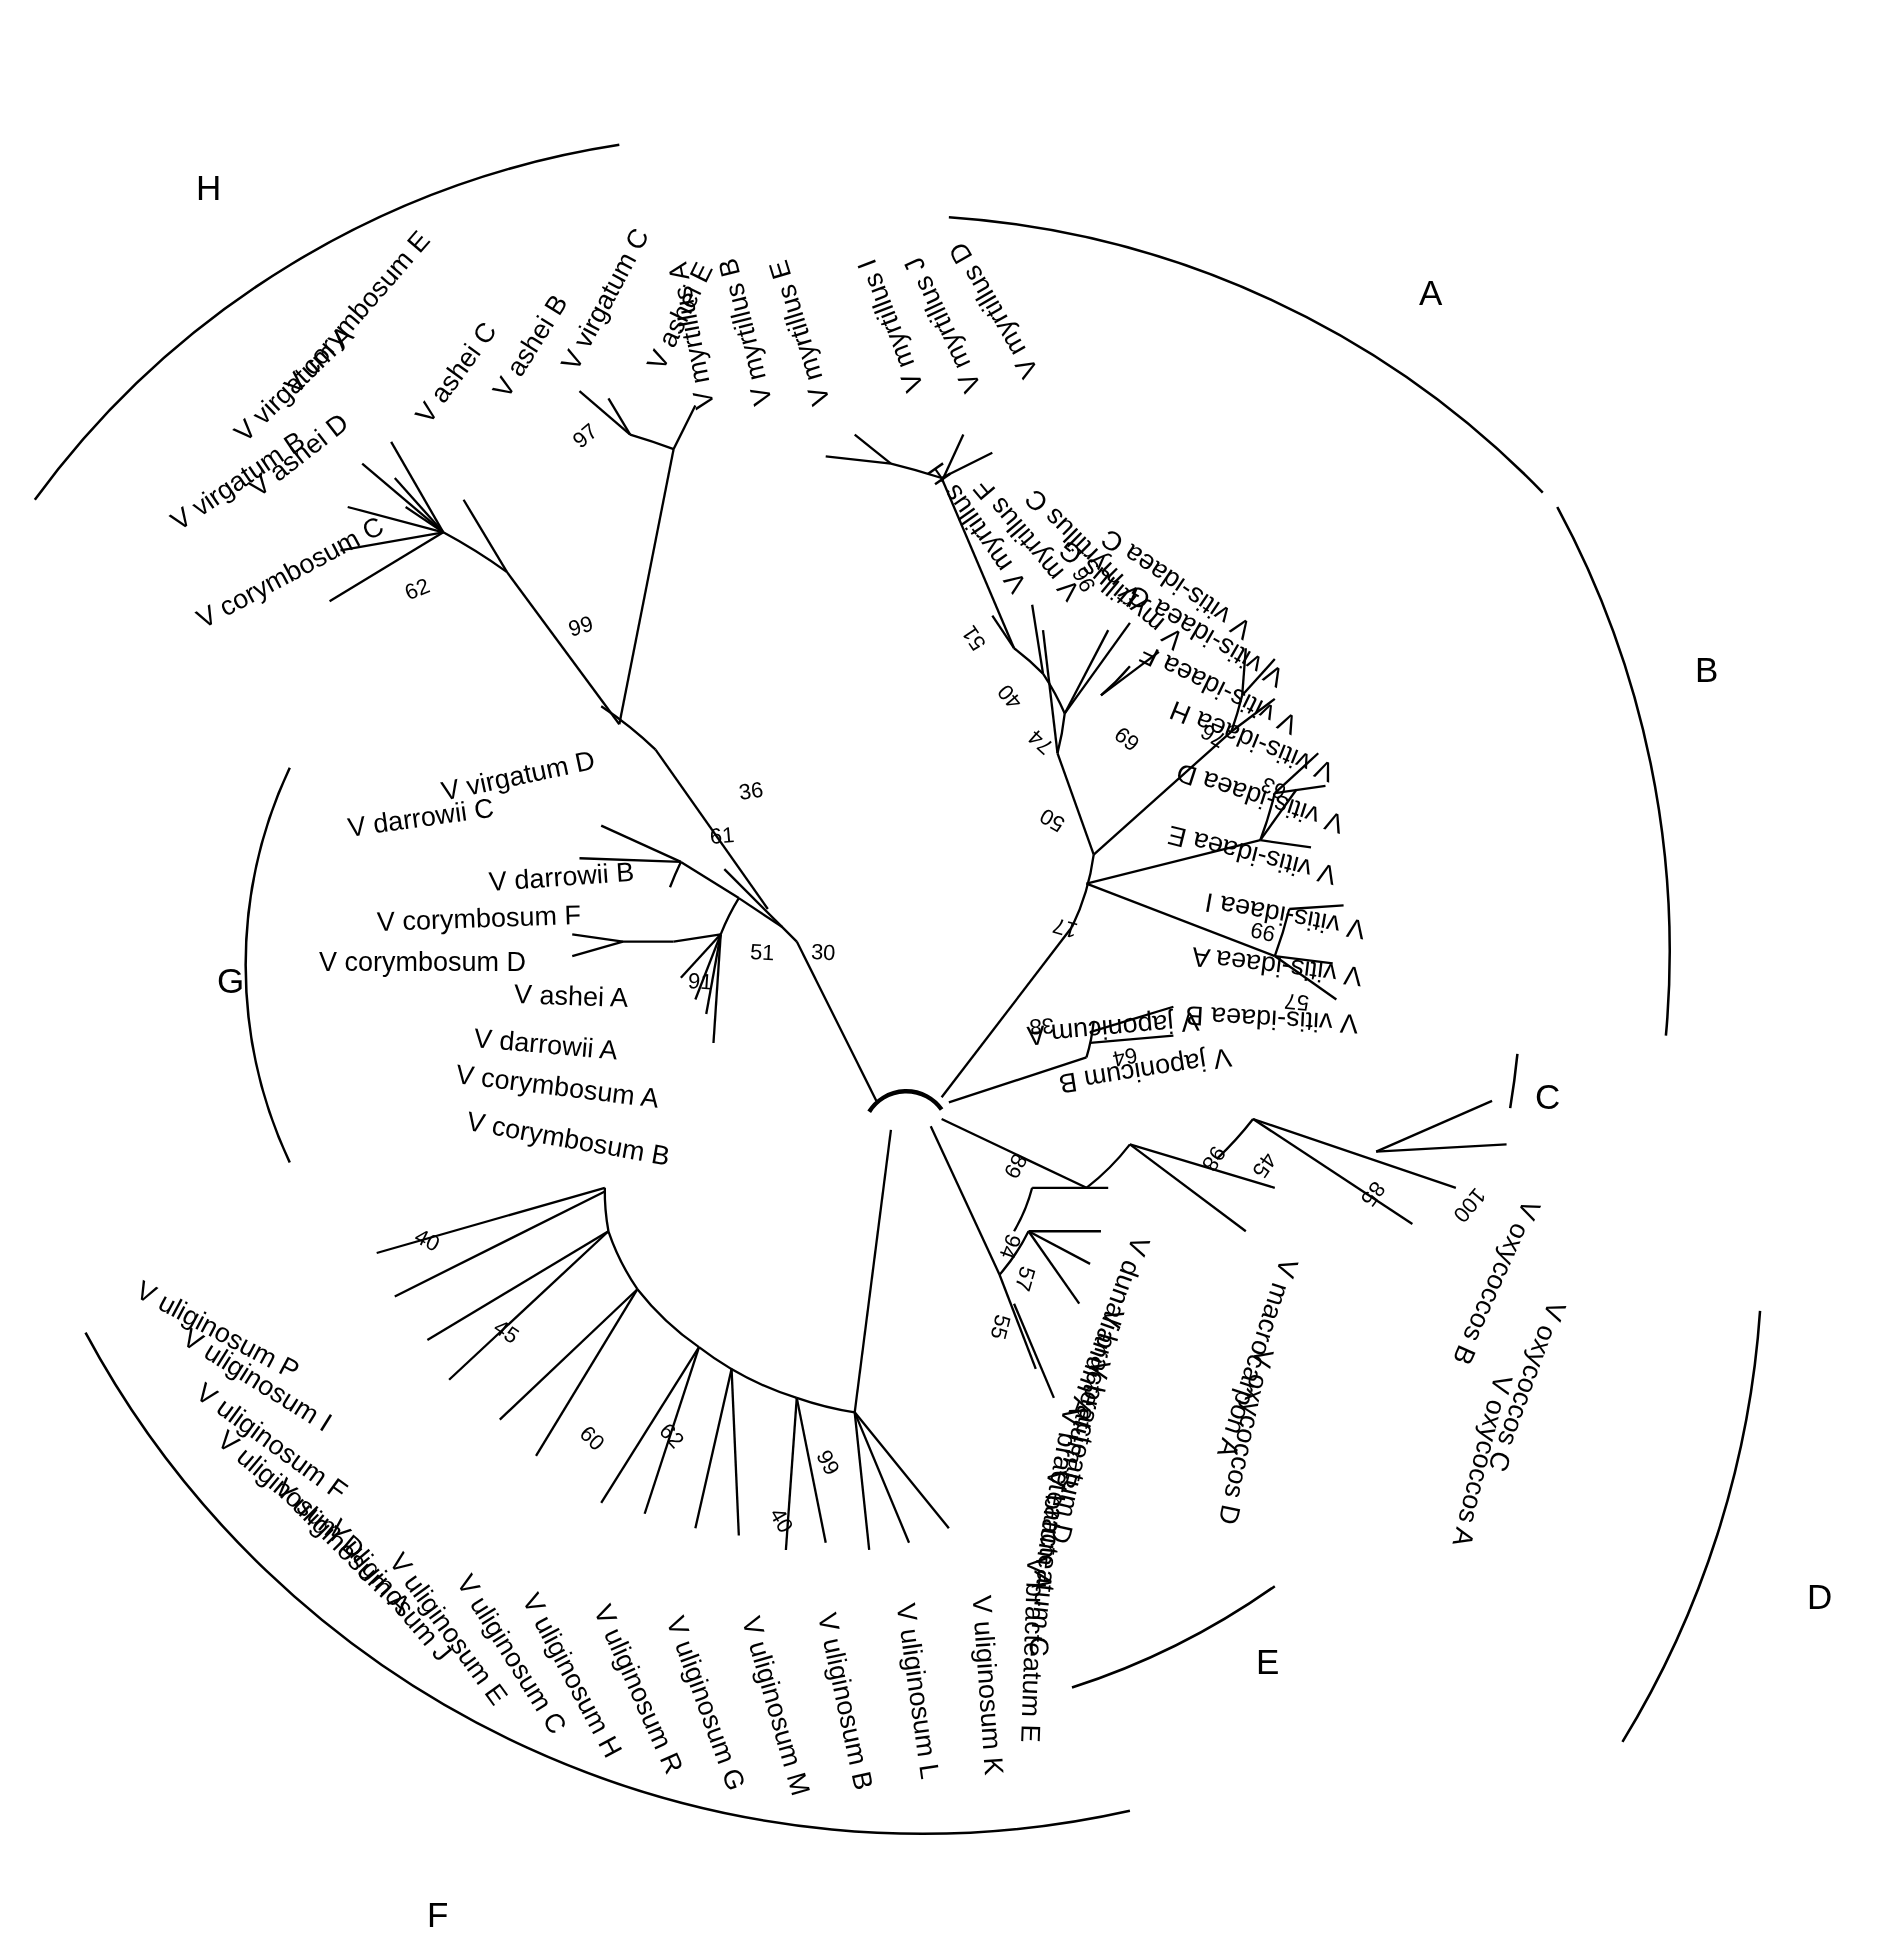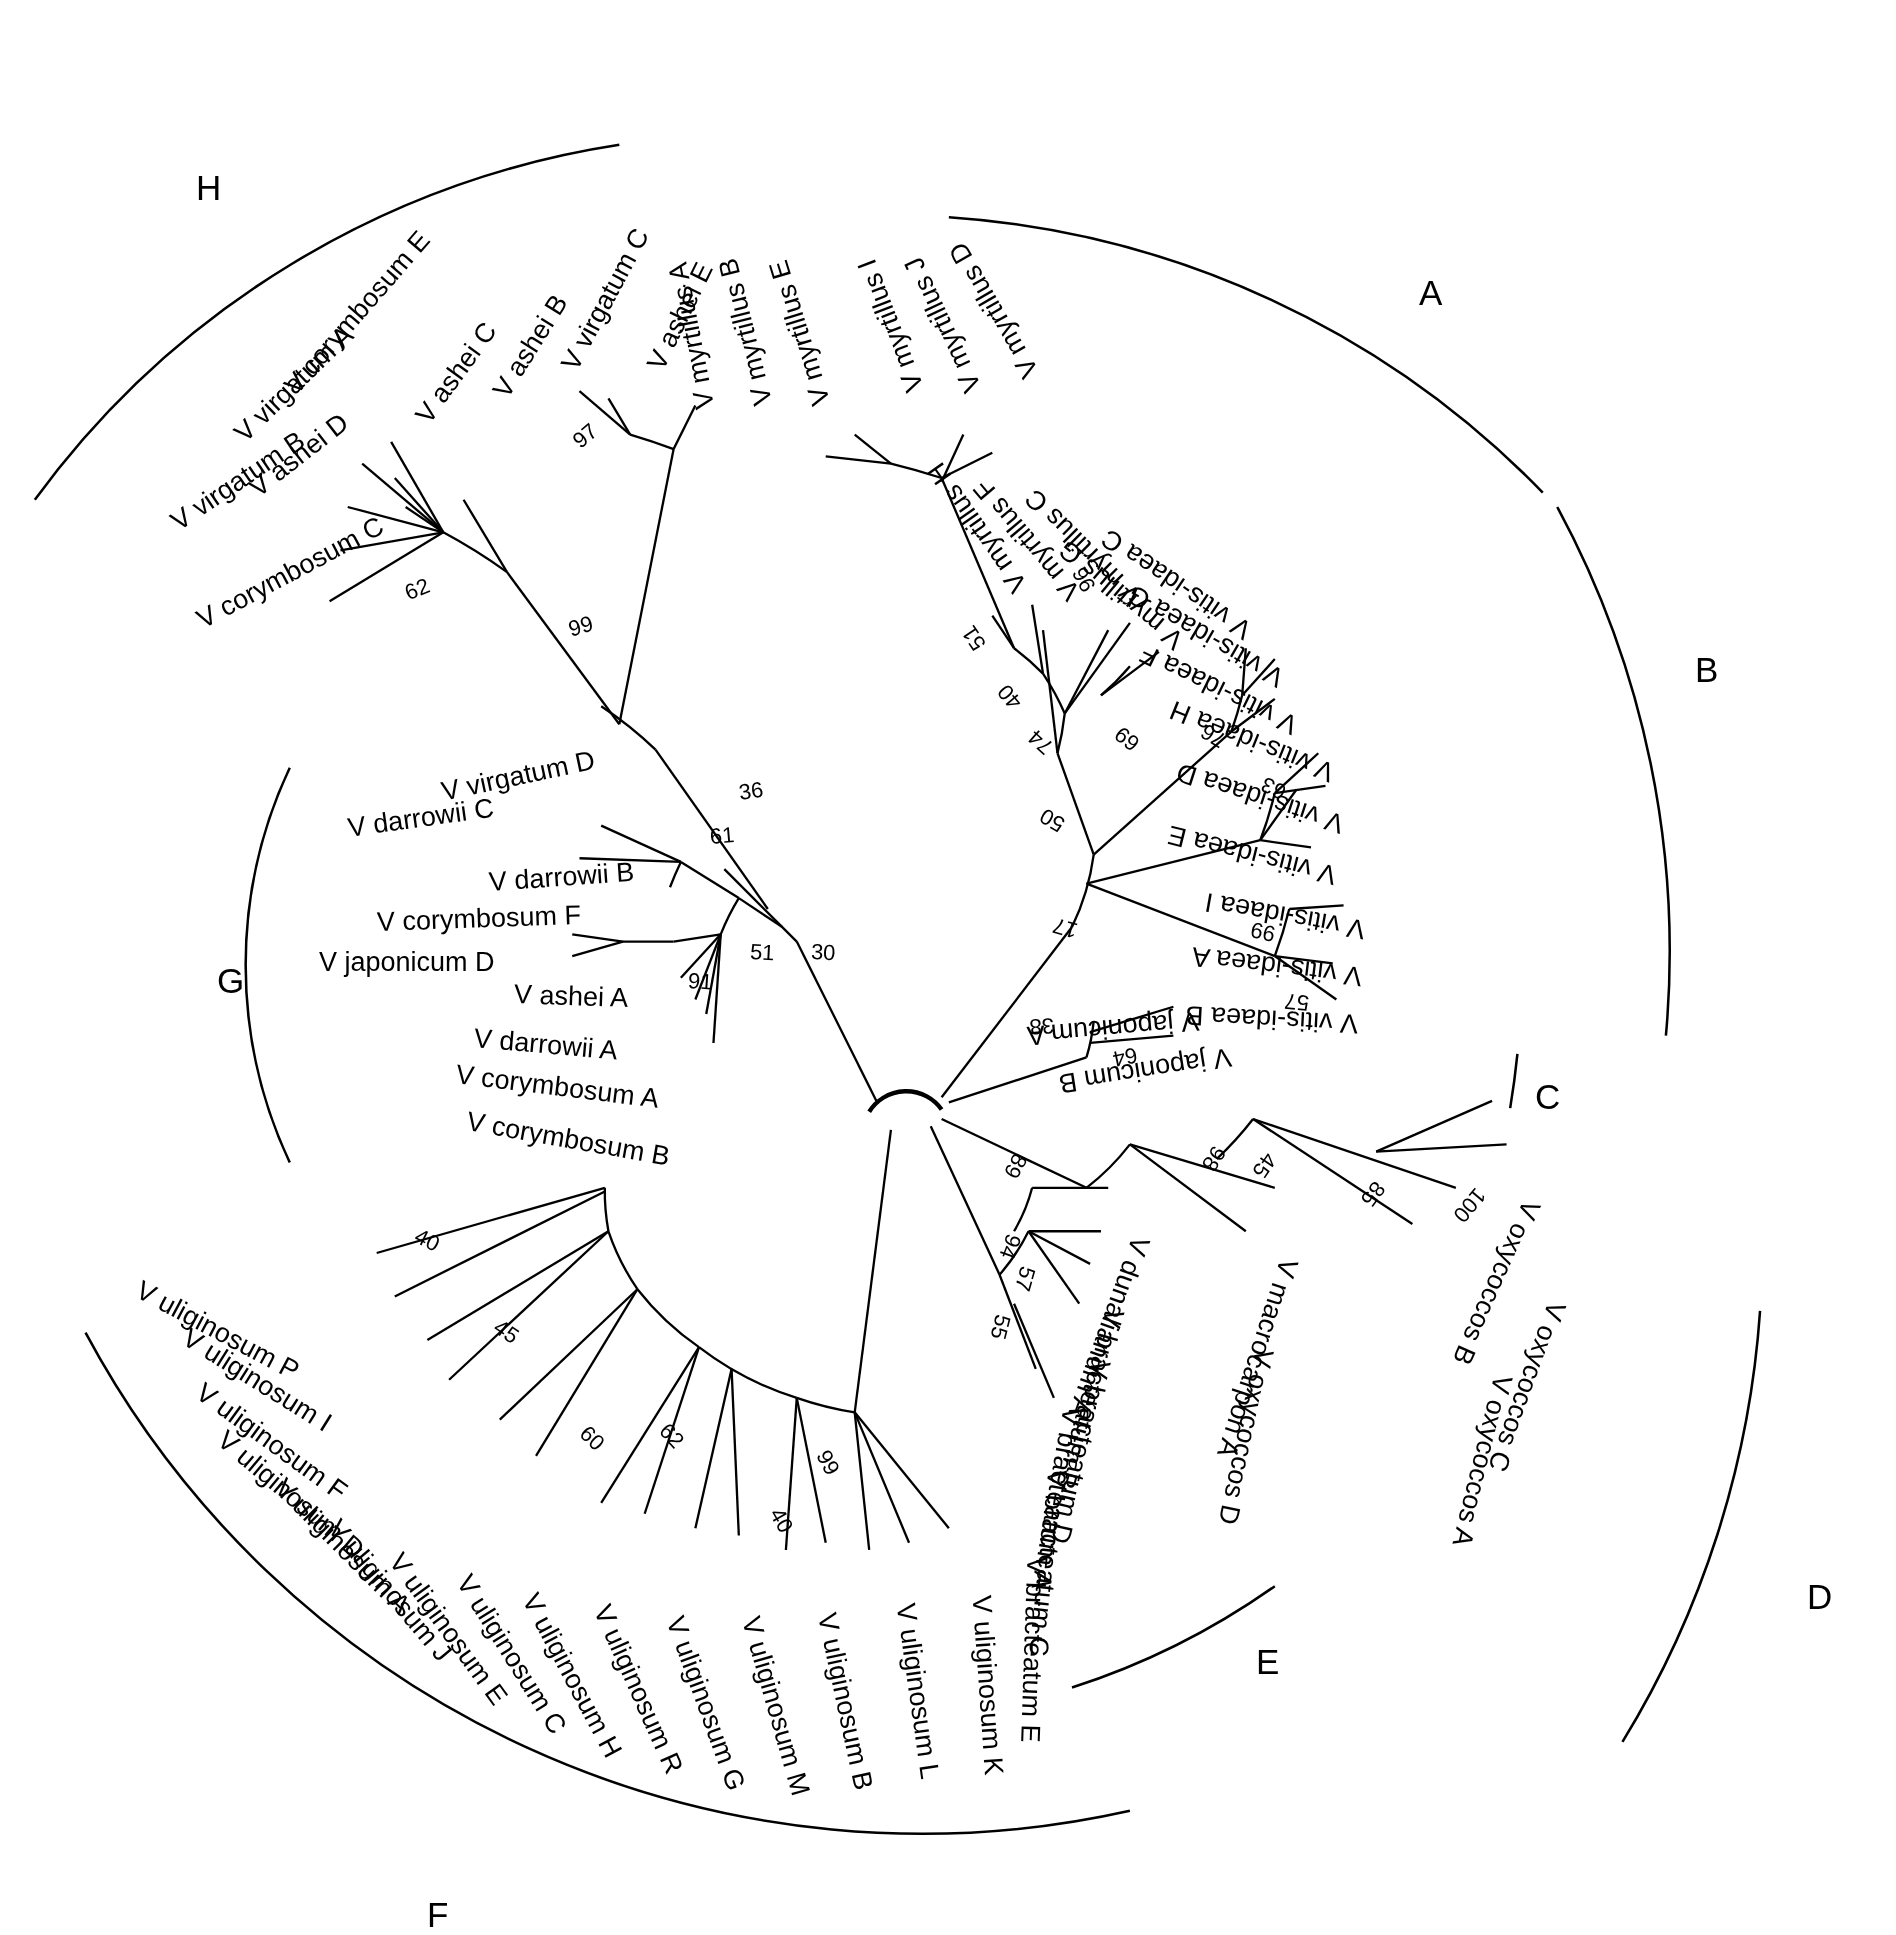--- a/index.html
+++ b/index.html
@@ -211,21 +211,21 @@
       <div class="tip-label" style="left: 422px; top: 407px; transform: rotate(-54deg);">V ashei C</div>
       <div class="tip-label" style="left: 290px; top: 377px; transform: rotate(-49deg);">V corymbosum E</div>
       <div class="tip-label" style="left: 239px; top: 424px; transform: rotate(-44deg);">V virgatum A</div>
       <div class="tip-label" style="left: 253px; top: 478px; transform: rotate(-38deg);">V ashei D</div>
       <div class="tip-label" style="left: 174px; top: 511px; transform: rotate(-34deg);">V virgatum B</div>
       <div class="tip-label" style="left: 199px; top: 608px; transform: rotate(-28deg);">V corymbosum C</div>
       <div class="tip-label" style="left: 442px; top: 779px; transform: rotate(-12deg);">V virgatum D</div>
       <div class="tip-label" style="left: 348px; top: 815px; transform: rotate(-8deg);">V darrowii C</div>
       <div class="tip-label" style="left: 489px; top: 869px; transform: rotate(-4deg);">V darrowii B</div>
       <div class="tip-label" style="left: 377px; top: 909px; transform: rotate(-2deg);">V corymbosum F</div>
-      <div class="tip-label" style="left: 319px; top: 949px; transform: rotate(0deg);">V japonicum D</div>
+      <div class="tip-label" style="left: 319px; top: 949px; transform: rotate(0deg);">V corymbosum D</div>
       <div class="tip-label" style="left: 514px; top: 981px; transform: rotate(2deg);">V ashei A</div>
       <div class="tip-label" style="left: 474px; top: 1025px; transform: rotate(5deg);">V darrowii A</div>
       <div class="tip-label" style="left: 456px; top: 1061px; transform: rotate(7deg);">V corymbosum A</div>
       <div class="tip-label" style="left: 467px; top: 1108px; transform: rotate(10deg);">V corymbosum B</div>
       <div class="tip-label" style="left: 138px; top: 1275px; transform: rotate(28deg);">V uliginosum P</div>
       <div class="tip-label" style="left: 185px; top: 1322px; transform: rotate(32deg);">V uliginosum I</div>
       <div class="tip-label" style="left: 199px; top: 1376px; transform: rotate(36deg);">V uliginosum F</div>
       <div class="tip-label" style="left: 221px; top: 1423px; transform: rotate(40deg);">V uliginosum D</div>
       <div class="tip-label" style="left: 279px; top: 1470px; transform: rotate(45deg);">V uliginosum A</div>
       <div class="tip-label" style="left: 333px; top: 1510px; transform: rotate(50deg);">V uliginosum J</div>

